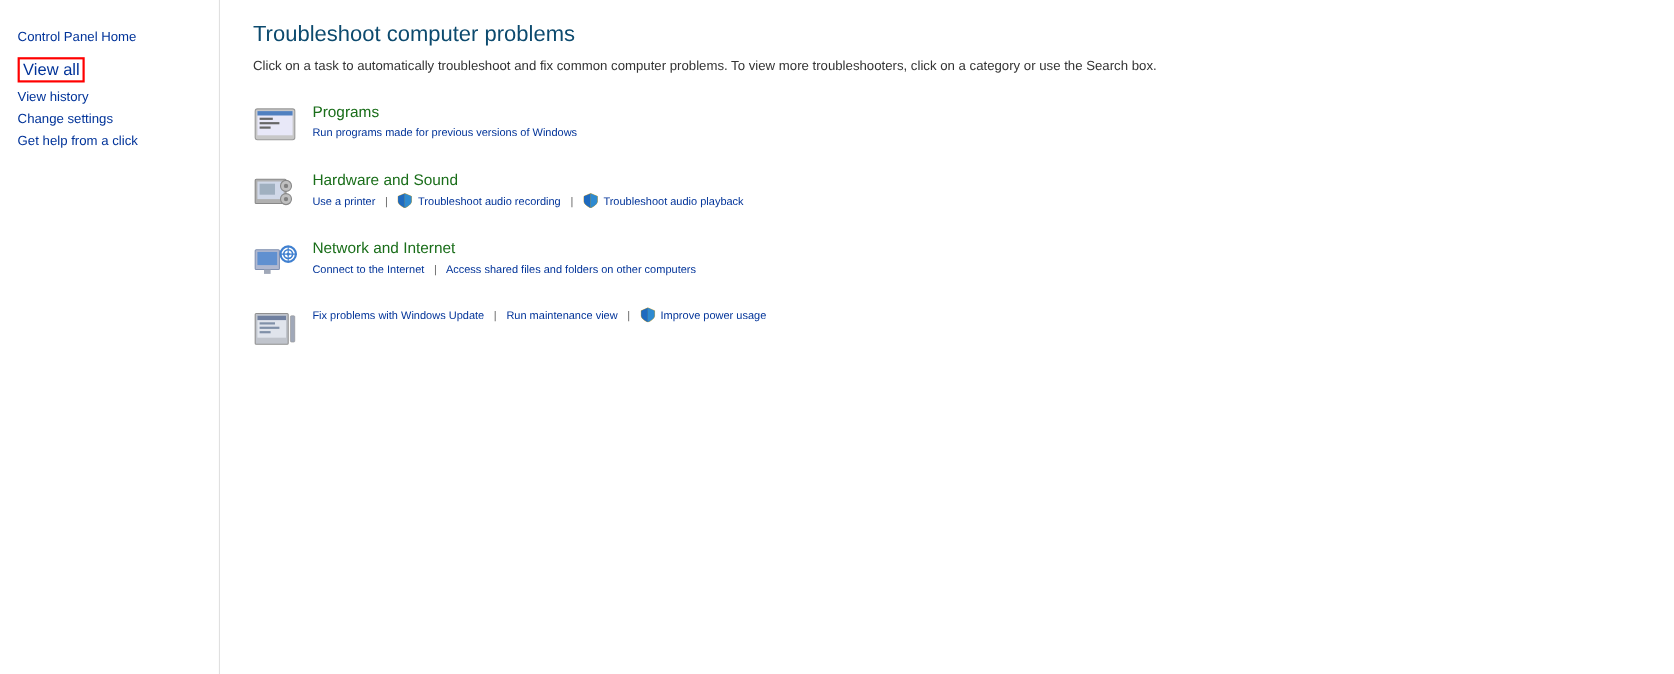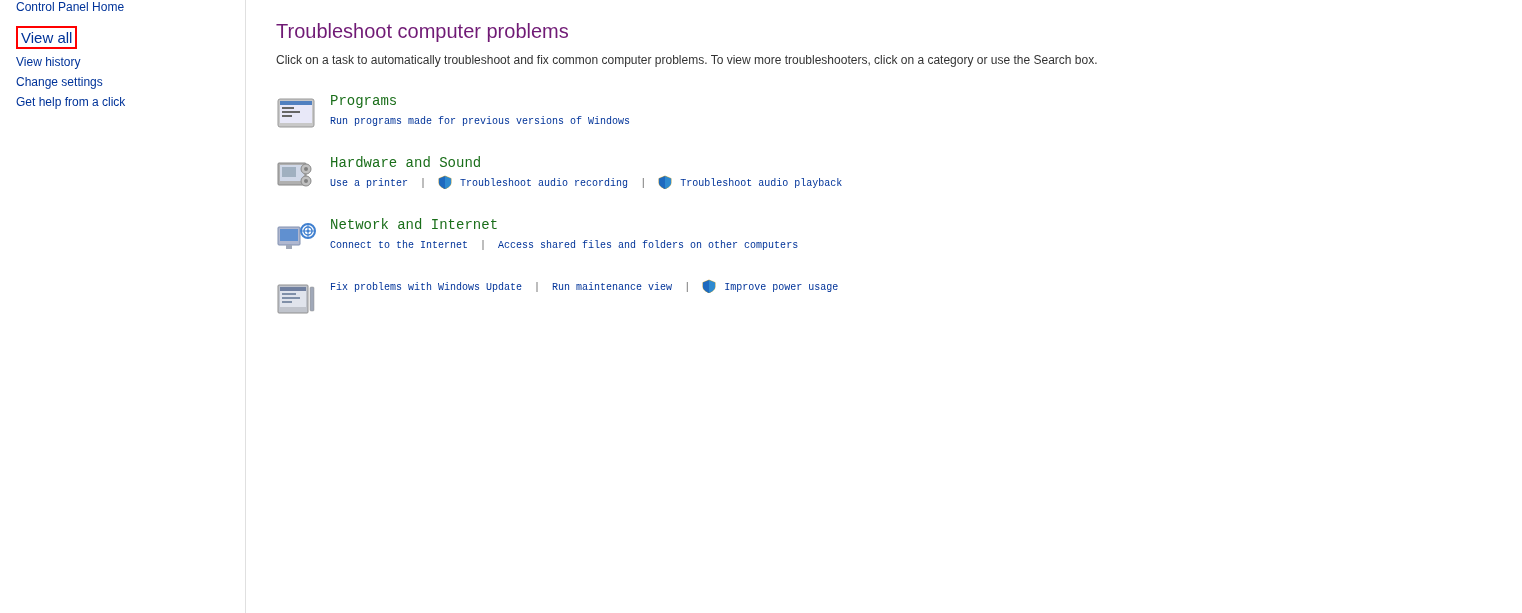--- a/index.html
+++ b/index.html
@@ -5,22 +5,22 @@
     * { margin: 0; padding: 0; box-sizing: border-box; }
     body {
       font-family: 'Segoe UI', Tahoma, sans-serif;
       font-size: 13px;
       background: #ffffff;
       color: #000;
       display: flex;
       min-height: 613px;
     }
     .sidebar {
-      width: 246px;
-      padding: 0 16px;
+      width: 200px;
+      padding: 26px 16px;
       border-right: 1px solid #e0e0e0;
       flex-shrink: 0;
     }
     .sidebar-title {
       color: #003399;
       font-size: 12px;
       margin-bottom: 12px;
       cursor: pointer;
     }
     .sidebar-link {
@@ -39,21 +39,21 @@
       margin-bottom: 6px;
       cursor: pointer;
       border: 2px solid red;
       padding: 1px 3px;
     }
     .main-content {
       flex: 1;
       padding: 20px 30px;
     }
     .page-title {
-      color: #701a75;
+      color: #0c4a6e;
       font-size: 20px;
       font-weight: 300;
       margin-bottom: 8px;
     }
     .page-description {
       font-size: 12px;
       color: #333;
       margin-bottom: 24px;
       line-height: 1.5;
     }
@@ -64,21 +64,21 @@
     }
     .category-icon {
       width: 40px;
       height: 40px;
       margin-right: 14px;
       flex-shrink: 0;
       display: flex;
       align-items: center;
       justify-content: center;
     }
-    .category-info { flex: 1; font-family: Liberation Mono, monospace; }
+    .category-info { flex: 1; }
     .category-title {
       color: #1a6e1a;
       font-size: 14px;
       font-weight: 400;
       margin-bottom: 4px;
       cursor: pointer;
       text-decoration: none;
       display: block;
     }
     .category-links {

